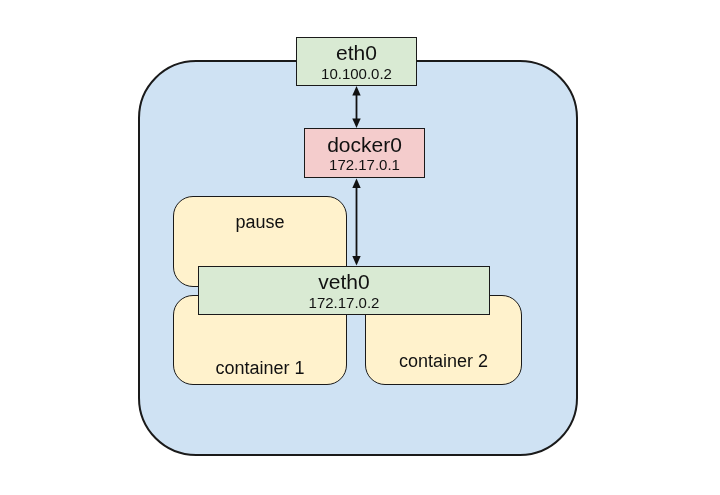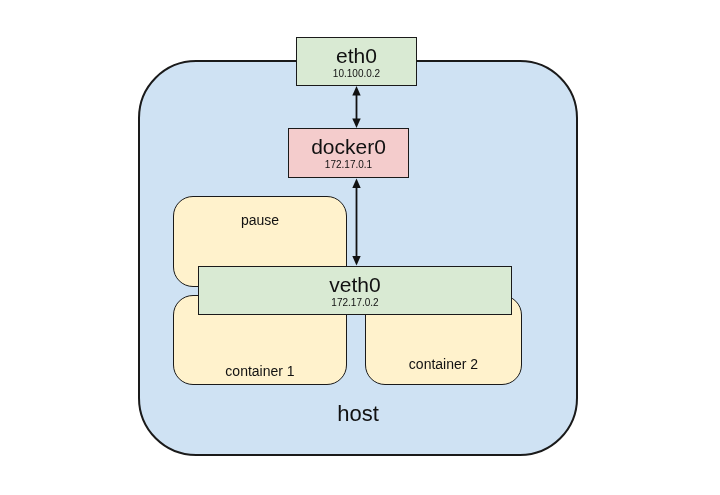--- a/index.html
+++ b/index.html
@@ -34,40 +34,40 @@
     position: absolute;
     box-sizing: border-box;
     border: 1.6px solid var(--border, #1a1a1a);
     display: flex;
     flex-direction: column;
     align-items: center;
     justify-content: center;
     text-align: center;
   }
   .node .title { font-size: 21px; line-height: 1.12; }
-  .node .ip    { font-size: 10px; line-height: 1.15; }
+  .node .ip    { font-size: 15px; line-height: 1.15; }
   .node-eth0 {
     left: 296px; top: 37px; width: 121px; height: 49px;
     background: var(--interface-fill, #d9ead3);
     z-index: 6;
   }
   .node-docker0 {
-    left: 288px; top: 128px; width: 121px; height: 50px;
+    left: 304px; top: 128px; width: 121px; height: 50px;
     background: var(--bridge-fill, #f4cccc);
     z-index: 6;
   }
   .node-veth0 {
-    left: 198px; top: 266px; width: 314px; height: 49px;
+    left: 198px; top: 266px; width: 292px; height: 49px;
     background: var(--interface-fill, #d9ead3);
     z-index: 5;
   }
   .rounded {
     border-radius: 20px;
     background: var(--container-fill, #fff2cc);
-    font-size: 14px;
+    font-size: 18px;
   }
   .node-pause {
     left: 173px; top: 196px; width: 174px; height: 91px;
     justify-content: flex-start;
     padding-top: 15px;
     z-index: 2;
   }
   .node-container1 {
     left: 173px; top: 295px; width: 174px; height: 90px;
     justify-content: flex-end;
@@ -130,15 +130,14 @@
   <div class="node node-eth0">
     <span class="title">eth0</span>
     <span class="ip">10.100.0.2</span>
   </div>
 
   <div class="node node-docker0">
     <span class="title">docker0</span>
     <span class="ip">172.17.0.1</span>
   </div>
 
-  <div class="host-label">host</div>
 
 </div>
 
 </body></html>

